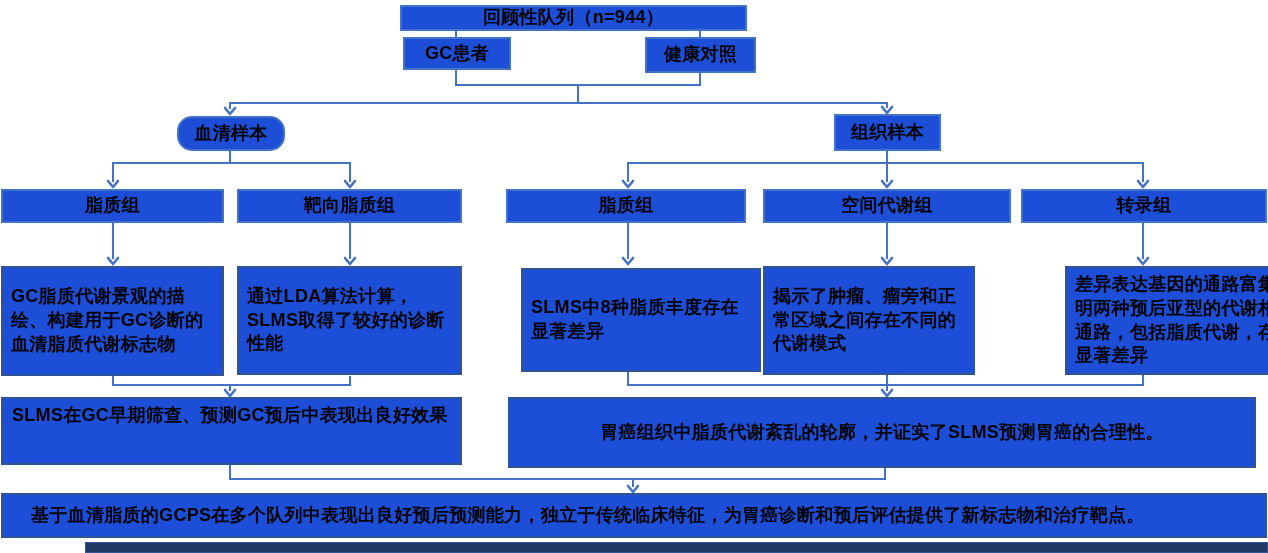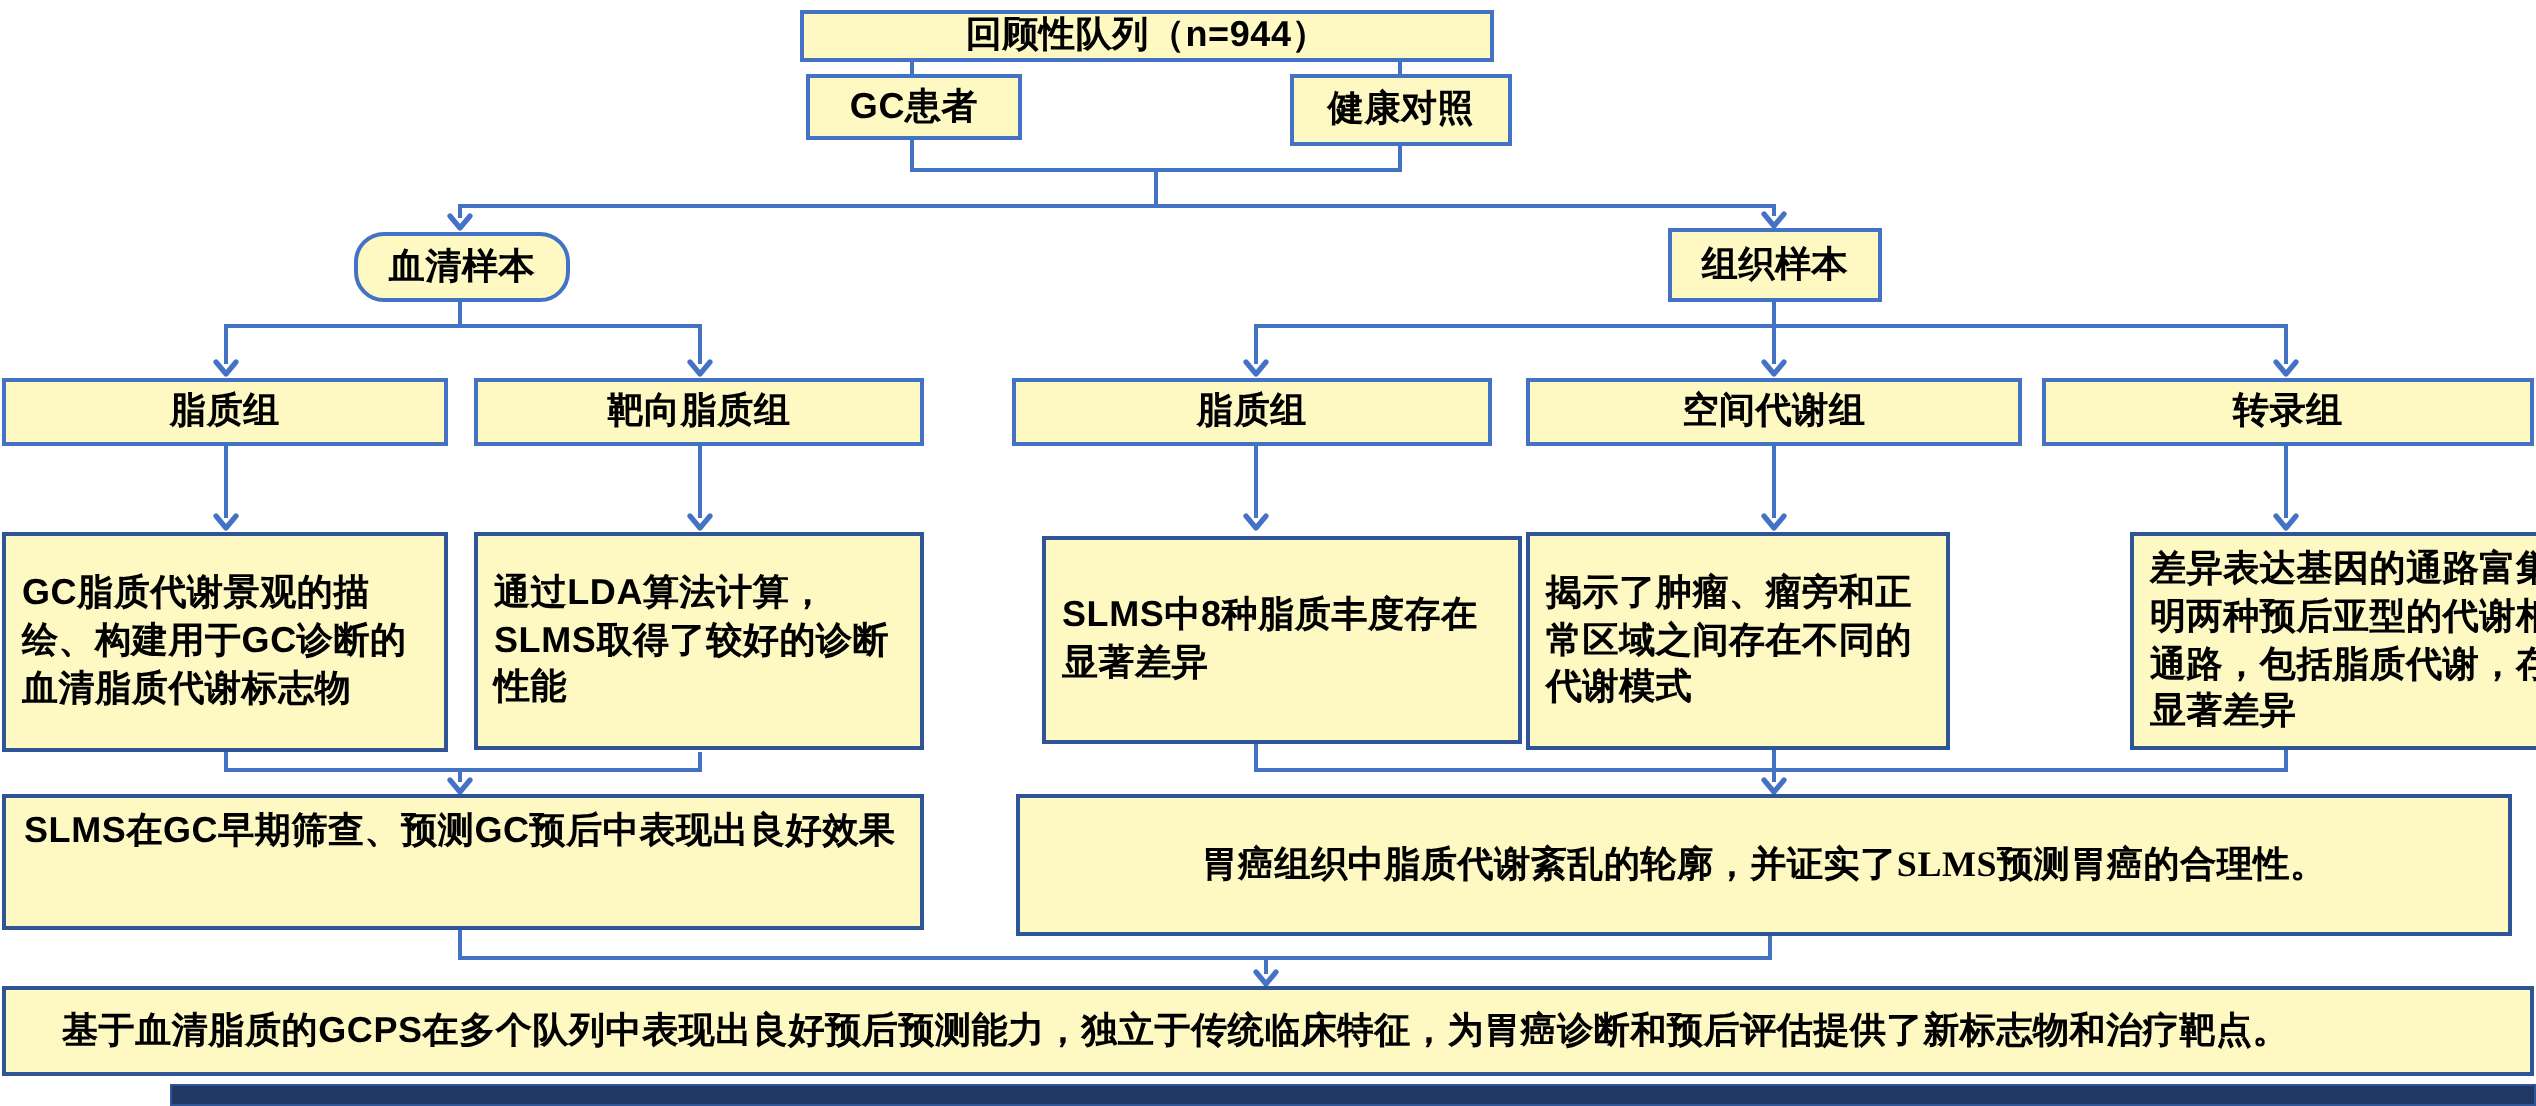--- a/index.html
+++ b/index.html
@@ -2,35 +2,35 @@
 <html><head>
 <meta charset="utf-8">
 <style>
   html,body{margin:0;padding:0;background:#fff;}
   #canvas{
     position:relative;width:1268px;height:553px;background:#ffffff;
     font-family:"Liberation Sans","DejaVu Sans",sans-serif;
     color:#000;overflow:hidden;
   }
   .node{
-    position:absolute;box-sizing:border-box;background:#fef9c3;
+    position:absolute;box-sizing:border-box;background:#1d4ed8;
     border:2px solid #2F5597;font-weight:bold;color:#000;
     display:flex;align-items:center;justify-content:center;
     text-align:center;font-size:18px;line-height:1.3;letter-spacing:0.3px;
   }
   .label-node{border-color:#4472C4;}
   .desc-node{
     justify-content:flex-start;text-align:left;padding:6px 8px;
     font-size:18px;line-height:1.32;
   }
   .result-node{
     justify-content:flex-start;align-items:flex-start;text-align:left;
     padding:5px 9px;font-size:18px;
   }
-  .center-text{justify-content:center;align-items:center;font-family:Liberation Serif, serif;}
+  .center-text{justify-content:center;align-items:center;}
   #connector-overlay{position:absolute;left:0;top:0;pointer-events:none;}
   #bottom-bar{
     position:absolute;left:85px;top:542px;width:1183px;height:11px;
     background:#1F3864;border:1px solid #2F5597;box-sizing:border-box;
   }
 </style>
 </head>
 <body>
 
 <div id="canvas">

